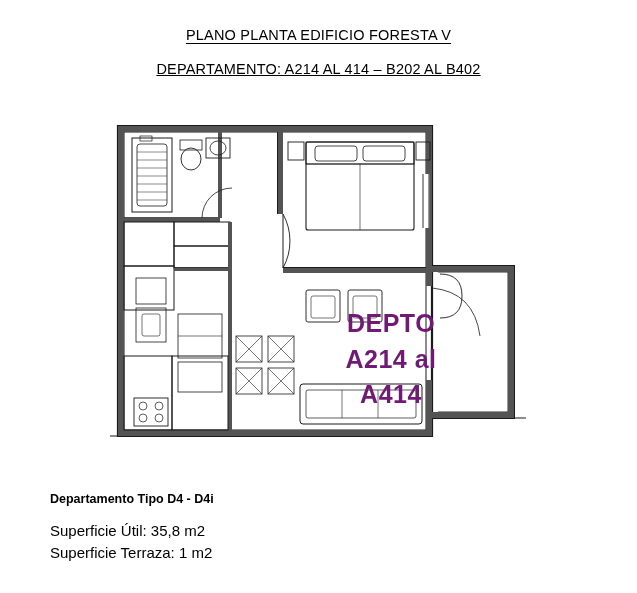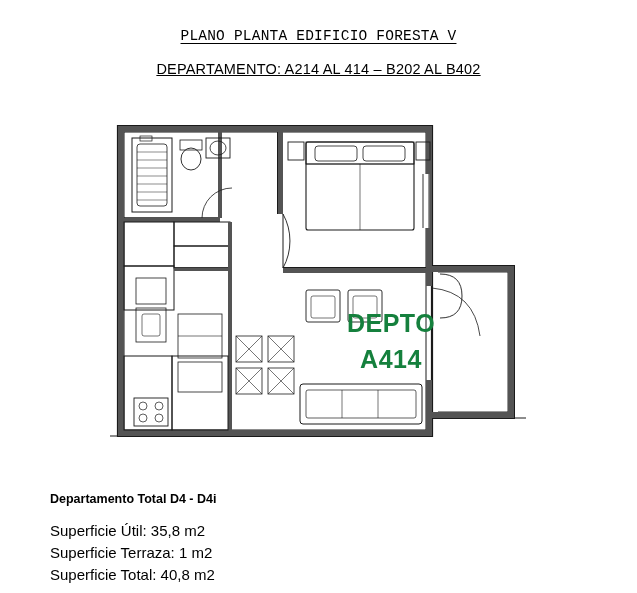--- a/index.html
+++ b/index.html
@@ -23,21 +23,20 @@
     top: 26px;
     width: 637px;
     text-align: center;
   }
   .title-main {
     font-size: 14.5px;
     letter-spacing: 0.2px;
     text-decoration: underline;
     text-underline-offset: 3px;
     display: inline-block;
-    font-family: Liberation Mono, monospace;
   }
   .title-sub {
     font-size: 14.5px;
     letter-spacing: 0.2px;
     display: block;
     margin-top: 17px;
     text-decoration: underline;
   }
 
   
@@ -57,21 +56,21 @@
     position: absolute;
     left: 186px;
     top: 188px;
     width: 190px;
     text-align: center;
     font-size: 25px;
     font-weight: bold;
     line-height: 1.42;
     letter-spacing: 0.5px;
     pointer-events: none;
-    color: #15803d;
+    color: #701a75;
   }
   .depto-label .l1 { display: block; }
   .depto-label .l2 { display: block; }
   .depto-label .l3 { display: block; text-align: center; }
 
   
   .footer {
     position: absolute;
     left: 50px;
     top: 492px;
@@ -244,22 +243,22 @@
         </g>
       </g>
 
       <line x1="0" y1="318" x2="8" y2="318" stroke-width="1"></line>
       <line x1="404" y1="300" x2="416" y2="300" stroke-width="1"></line>
     </g>
   </svg>
 
   <div class="depto-label">
     <span class="l1">DEPTO</span>
+    <span class="l2">A214 al</span>
     <span class="l3">A414</span>
   </div>
 </div>
 
 <div class="footer">
-  <div class="footer-title">Departamento Total D4 - D4i</div>
+  <div class="footer-title">Departamento Tipo D4 - D4i</div>
   <div class="footer-line">Superficie Útil: 35,8 m2</div>
   <div class="footer-line">Superficie Terraza: 1 m2</div>
-  <div class="footer-line">Superficie Total: 40,8 m2</div>
 </div>
 
 </body></html>

